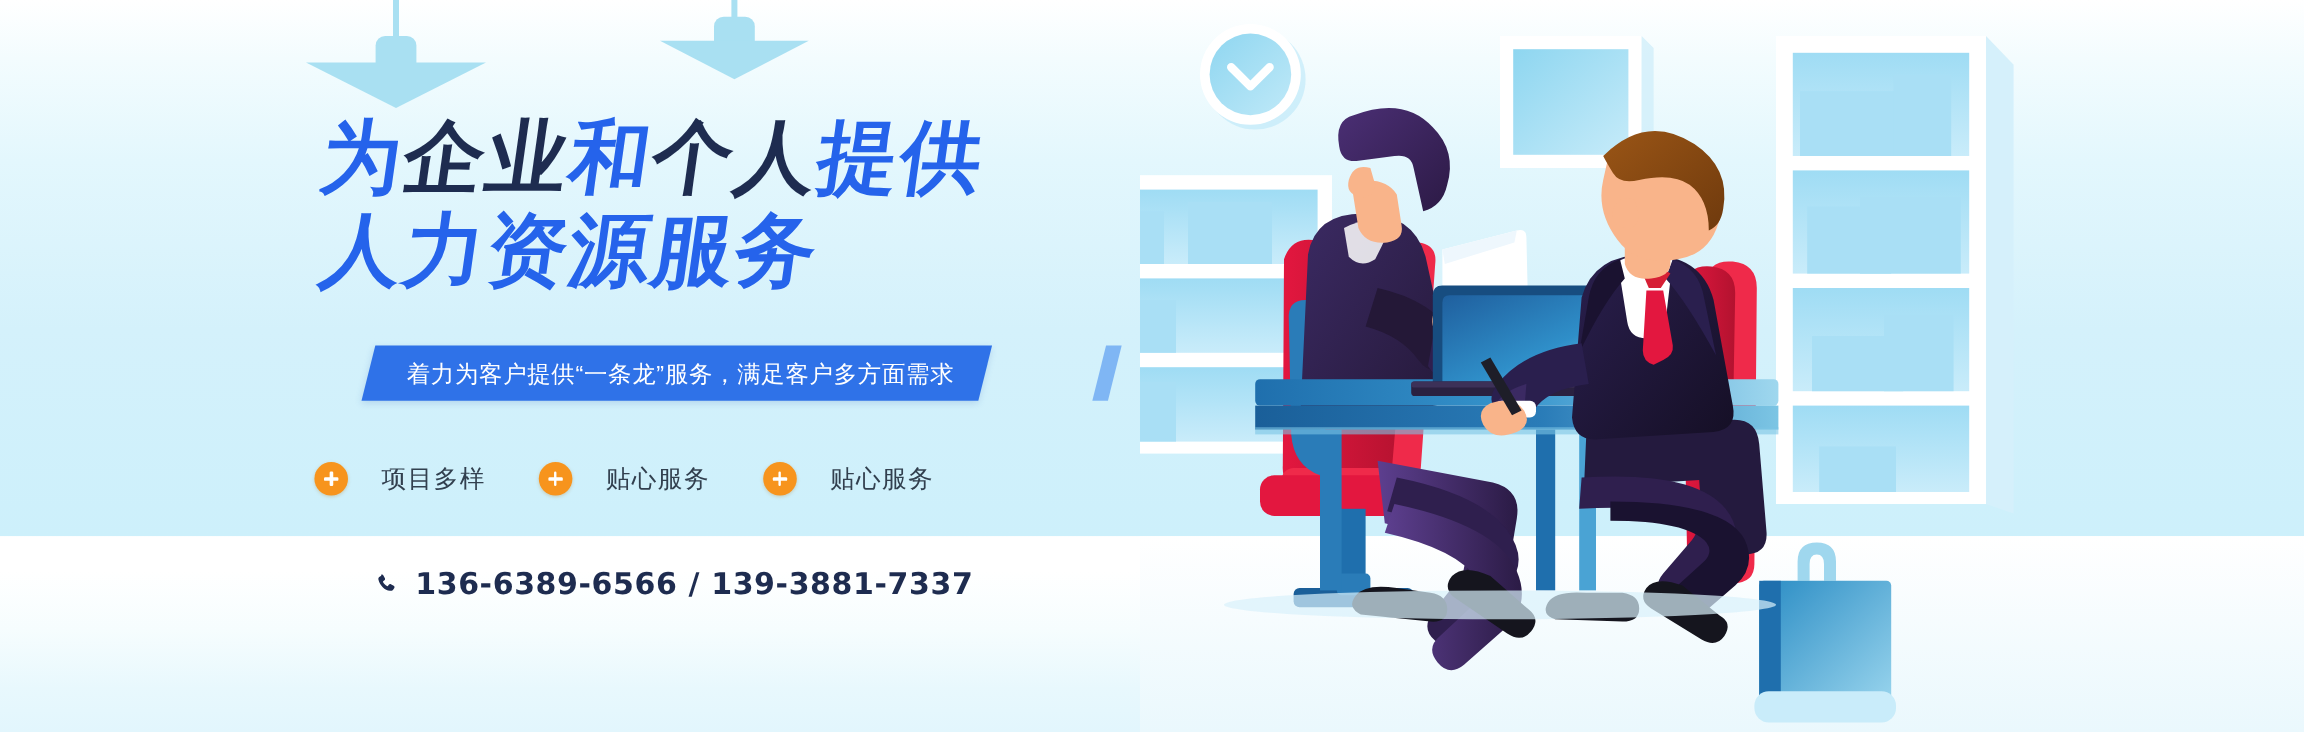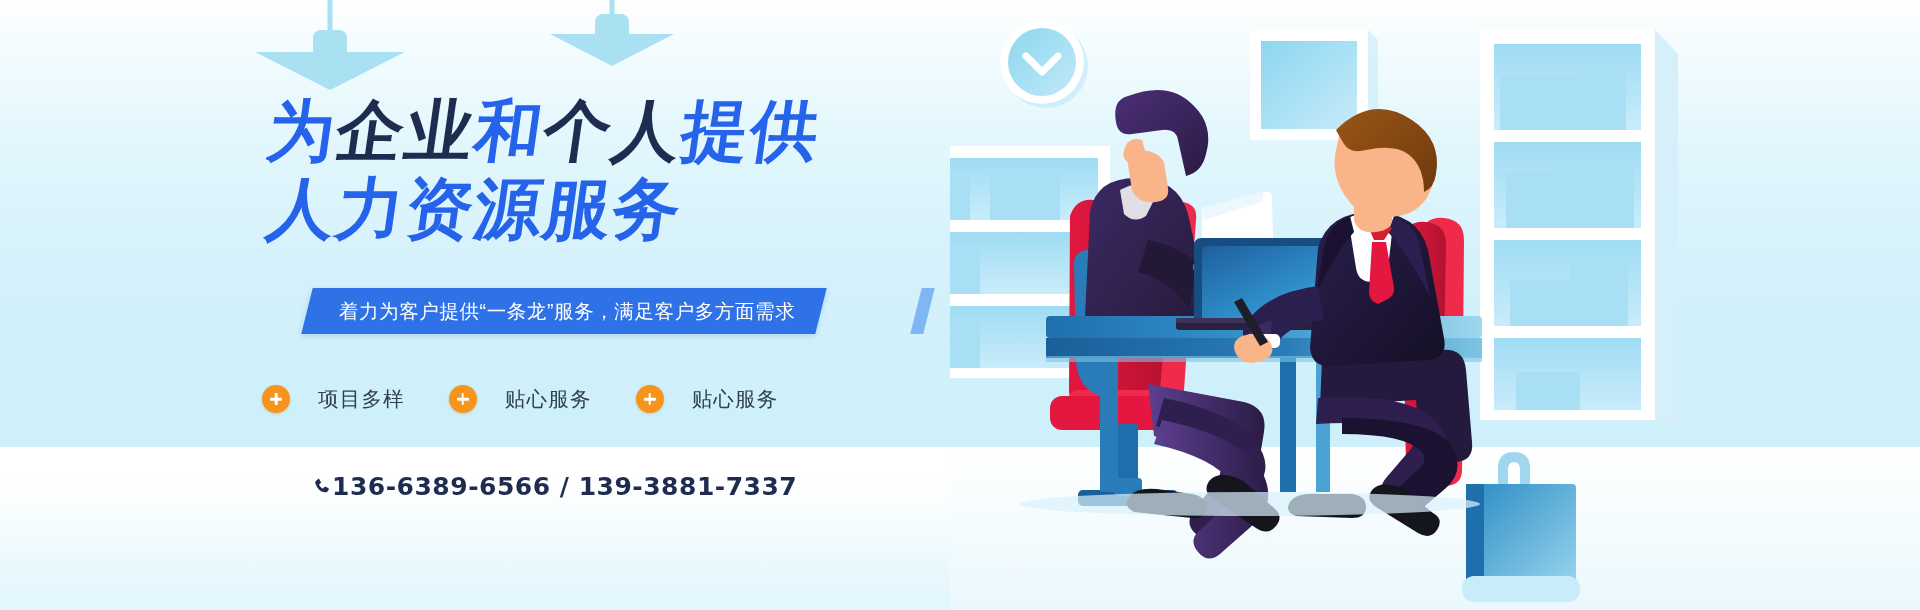--- a/index.html
+++ b/index.html
@@ -85,21 +85,21 @@
     box-shadow:0 1px 3px rgba(180,110,10,.28);
   }
   .plus-badge::before,.plus-badge::after{
     content:"";position:absolute;background:#fff;border-radius:1px;
   }
   .plus-badge::before{left:50%;top:50%;transform:translate(-50%,-50%);width:12px;height:2.6px;}
   .plus-badge::after{left:50%;top:50%;transform:translate(-50%,-50%);width:2.6px;height:12px;}
   .feature-label{color:#32404f;font-size:20.5px;letter-spacing:1.2px;white-space:nowrap;}
 
   
-  .phone-row{position:absolute;left:312px;top:472px;display:flex;align-items:center;gap:0;}
+  .phone-row{position:absolute;left:312px;top:472px;display:flex;align-items:center;gap:14px;}
   .phone-icon{width:20px;height:22px;color:#1e2c50;flex:0 0 auto;}
   .phone-number{
     color:#1e2c50;font-size:25px;font-weight:900;letter-spacing:.5px;white-space:nowrap;
     font-family:"DejaVu Sans","Liberation Sans",sans-serif;
   }
 
   
   .illus{position:absolute;left:950px;top:0;width:970px;height:610px;}
   .illus svg{display:block;width:970px;height:610px;}
 </style>

